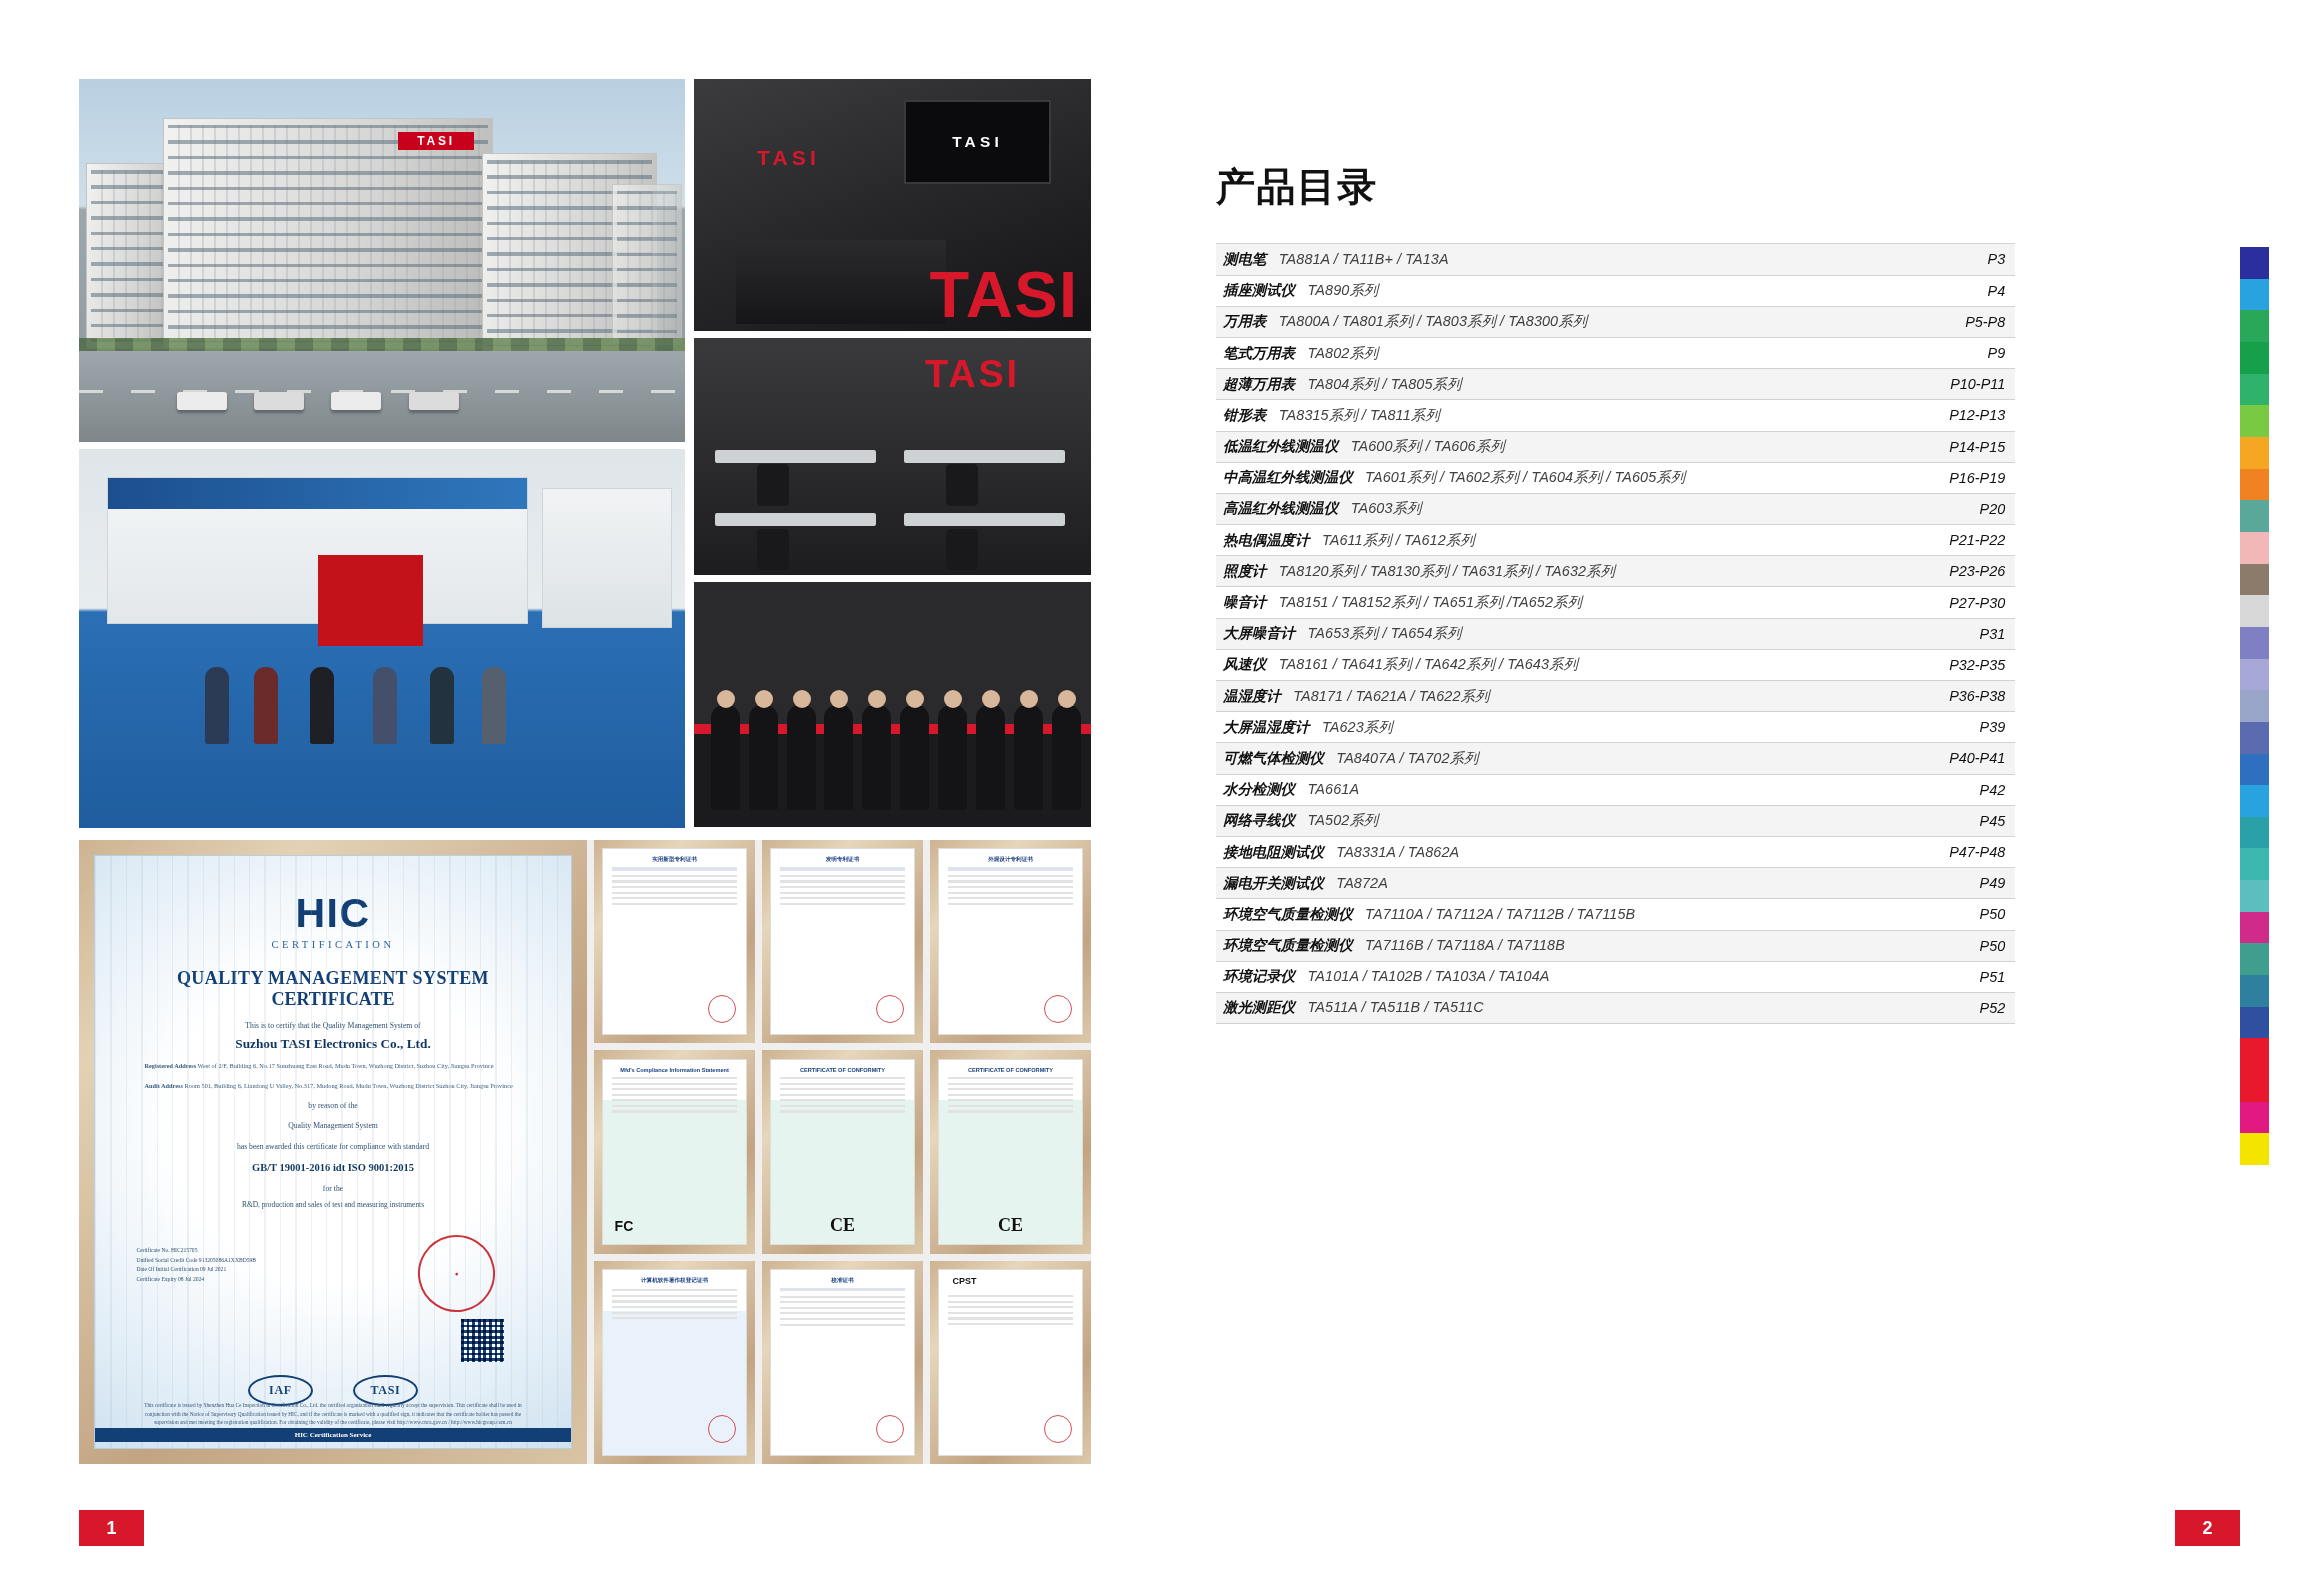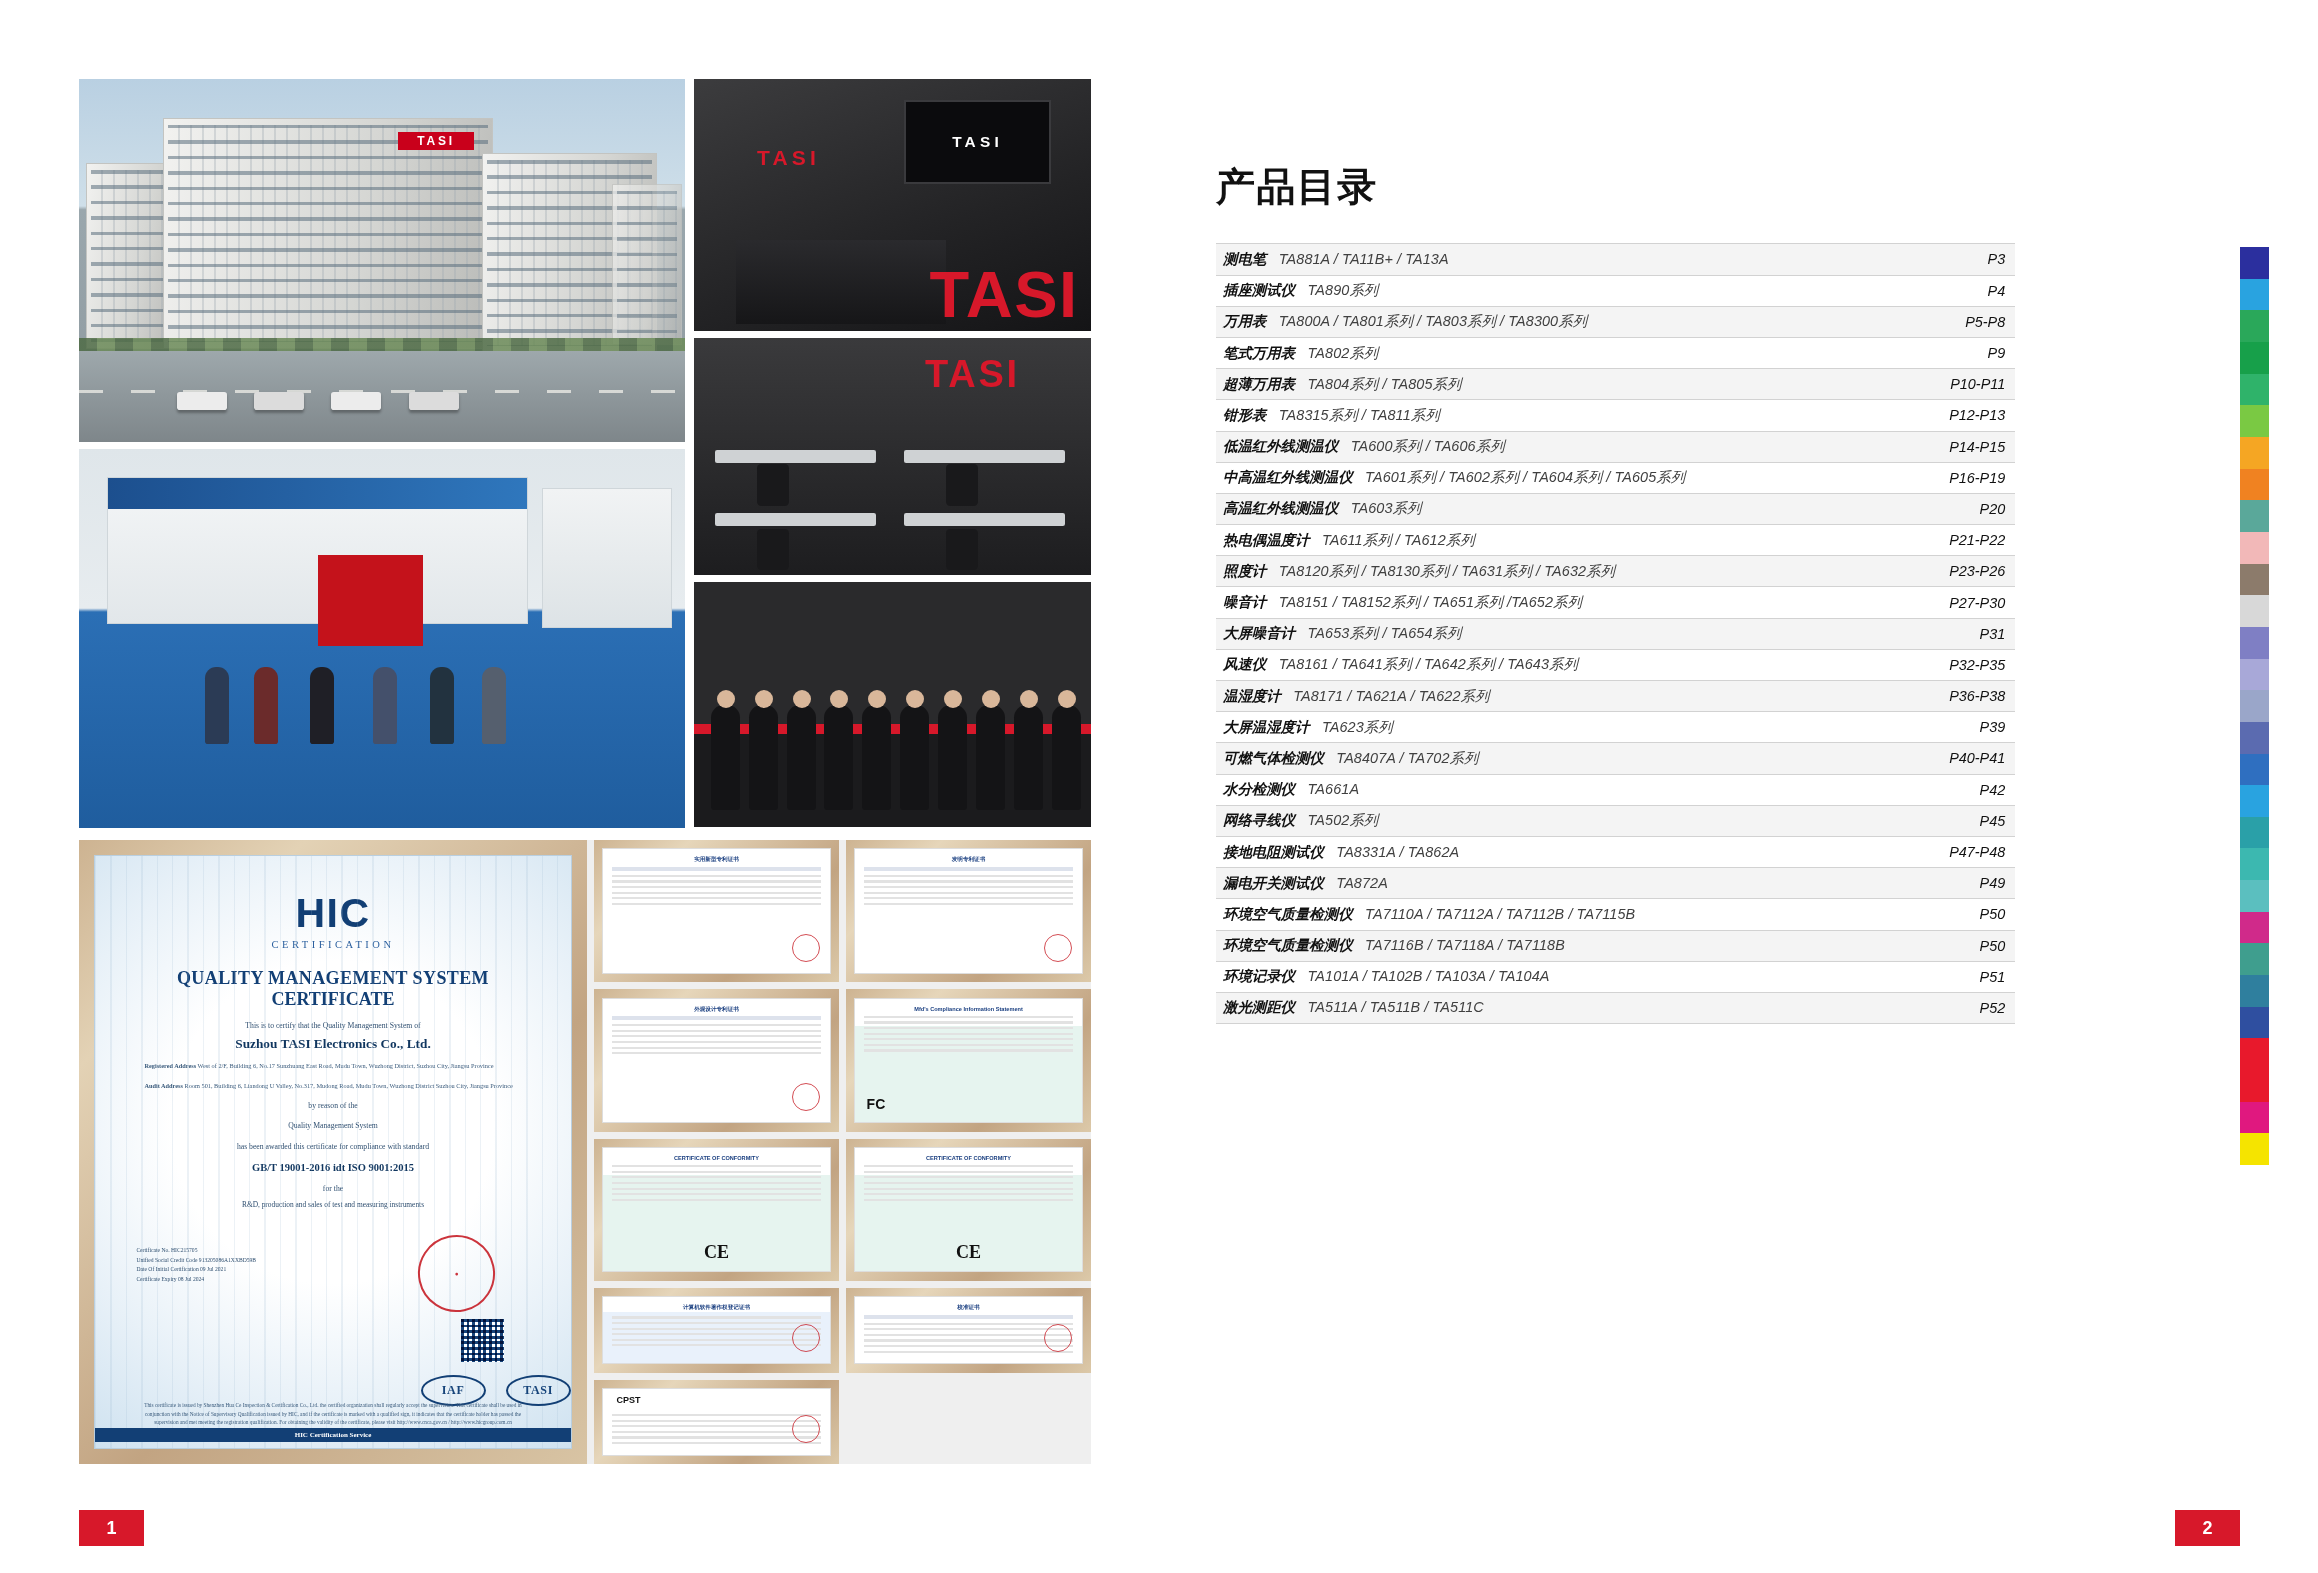--- a/index.html
+++ b/index.html
@@ -174,26 +174,26 @@
     position:absolute; right:76px; top:379px; width:77px; height:77px; border-radius:50%;
     border:2.1px solid #c4121b; color:#c4121b; font-size:6.3px;
     display:flex; align-items:center; justify-content:center; transform:rotate(-12deg);
     opacity:.85;
   }
   .qr { position:absolute; right:67px; top:463px; width:43px; height:43px;
         background:
           repeating-linear-gradient(90deg,#16447a 0 2.8px,#fff 2.8px 5.6px),
           repeating-linear-gradient(180deg,#16447a 0 2.8px,#fff 2.8px 5.6px);
         background-blend-mode:multiply; }
-  .logos { position:absolute; left:0; right:0; top:519px; display:flex; justify-content:flex-end; gap:20px; align-items:center;}
+  .logos { position:absolute; left:0; right:0; top:519px; display:flex; justify-content:center; gap:40px; align-items:center;}
   .logo-oval { width:65px; height:31px; border:2.1px solid #123f75; border-radius:50%; display:flex; align-items:center; justify-content:center; font-weight:bold; font-size:12px; letter-spacing:0.7px;}
   .cert-footer { position:absolute; left:0; right:0; bottom:21px; font-size:5.3px; color:#3a5b7c; padding:0 41px; line-height:1.6;}
   .cert-footbar { position:absolute; left:0; right:0; bottom:5.6px; background:#123f75; color:#fff; font-size:7px; padding:2.8px 0; font-weight:bold;}
 
-  .cert-grid { flex:1; display:grid; grid-template-columns:repeat(2,1fr); grid-template-rows:repeat(3,1fr); gap:7px; }
+  .cert-grid { flex:1; display:grid; grid-template-columns:repeat(3,1fr); grid-template-rows:repeat(3,1fr); gap:7px; }
   .cert-cell { background:linear-gradient(135deg,#cdb391,#e6d6ba 25%,#c2a482 70%,#dcc9a9); padding:8.4px; }
   .cert-doc {
     width:100%; height:100%; background:#fff; position:relative; overflow:hidden;
     border:0.7px solid #ddd; padding:7px 8.4px; font-size:4.2px; color:#555;
   }
   .doc-head { text-align:center; font-size:5.6px; color:#1a3f80; font-weight:bold; margin-bottom:2.8px;}
   .doc-band { height:3.5px; background:#1a3f80; opacity:.15; margin:2.1px 0; }
   .doc-lines { margin-top:4.2px; }
   .doc-lines div { height:2.1px; background:#e2e2e2; margin-bottom:3.5px; }
   .doc-stamp { position:absolute; right:9.8px; bottom:11.2px; width:28px; height:28px; border:1.4px solid #c4121b; border-radius:50%; opacity:.75;}

